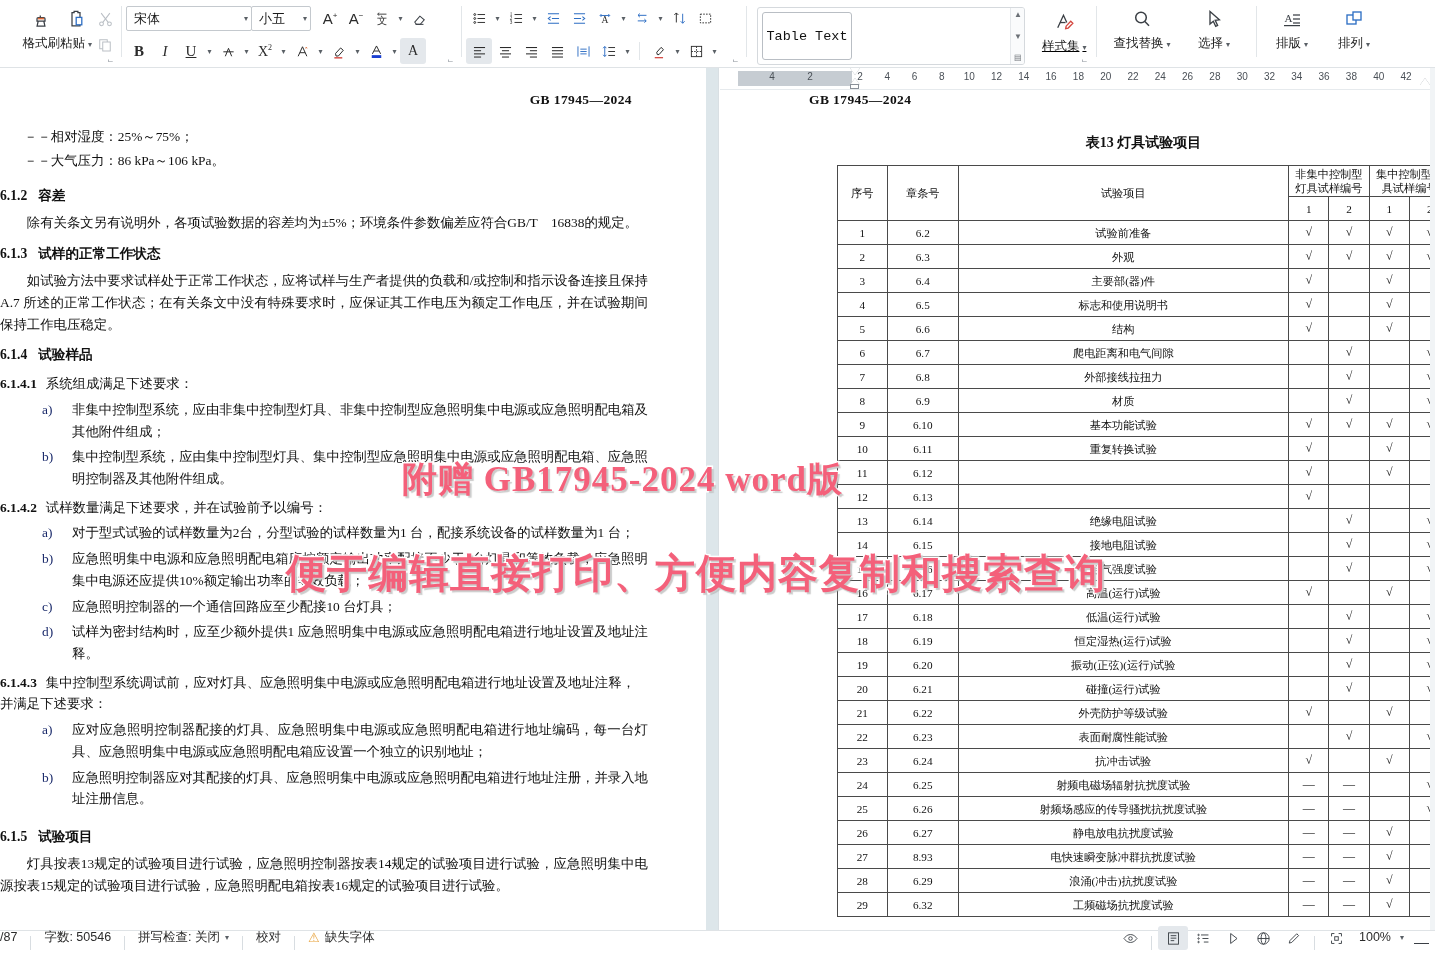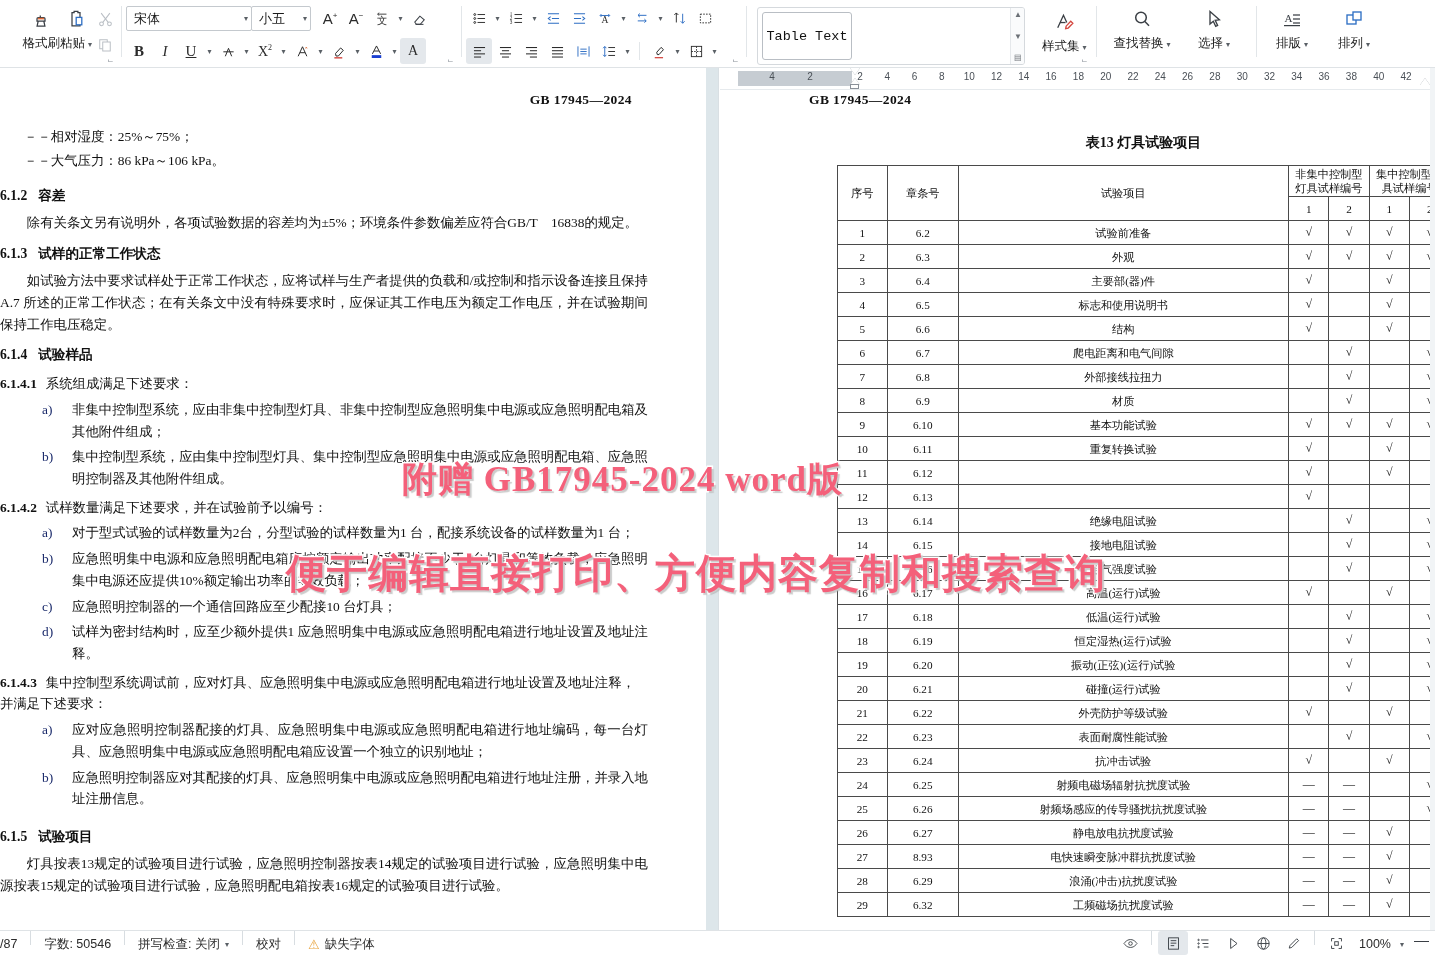--- a/index.html
+++ b/index.html
@@ -163,21 +163,21 @@
     paint-order: stroke fill;
     text-shadow: 2px 2px 1px rgba(160,160,160,0.55);
   }
   #watermark-line1 { top:388px; left:402px; font-size:35px; letter-spacing:1px; }
   #watermark-line2 { top:478px; left:286px; font-size:40px; letter-spacing:1px; }
 
   
   .statusbar {
     position:absolute; top:930px; left:0; width:1435px; height:20px;
     background:#ffffff; border-top:1px solid #dfe3e6;
-    display:flex; align-items:flex-start; font-size:12.5px; color:#2b2b2b;
+    display:flex; align-items:flex-end; font-size:12.5px; color:#2b2b2b;
   }
   .sb-item { display:flex; align-items:center; padding:0 13px; height:26px; cursor:pointer; white-space:nowrap; }
   .sb-item.static { cursor:default; }
   .sb-sep { width:1px; height:14px; background:#d8dde1; }
   .sb-icon { width:30px; height:24px; display:flex; align-items:center; justify-content:center; cursor:pointer; border-radius:3px; }
   .sb-icon.active { background:#e4e8ec; }
   .sb-caret { font-size:8px; color:#5a6066; margin-left:5px; }
   .warn { color:#e8a33d; font-size:13px; margin-right:5px; }
   .zoom-val { font-size:12.5px; color:#2b2b2b; padding:0 4px; }
   .minus { font-size:15px; color:#3a3f45; padding:0 6px; cursor:pointer; }
@@ -489,21 +489,21 @@
       <div class="stylebox">
         <div class="style-item">
           <span>Table Text</span>
         </div>
         <div class="style-scroll">
           <span>▲</span>
           <span>▼</span>
           <span>▤</span>
         </div>
       </div>
-      <div class="bigbtn" style="width:58px;margin-left:4px;">
+      <div class="bigbtn" style="width:58px;margin-left:4px;text-decoration:underline;">
         <span class="gl">
           <svg width="25" height="25" viewBox="0 0 24 24" fill="none" stroke="#3a3f45" stroke-width="1.25">
             <path d="M5.5 18l5.5-12 3.2 7"></path>
               <line x1="7.6" y1="13" x2="13" y2="13"></line>
             <path d="M13.6 16.4l4.4-4.6 2 1.9-4.5 4.6-2.4.6z" stroke="#d4473f"></path>
           </svg>
         </span>
         <span class="lbl">
           <span>样式集</span><span style="font-size:8px;margin-left:3px;color:#5a6066;">▾</span>
         </span>

